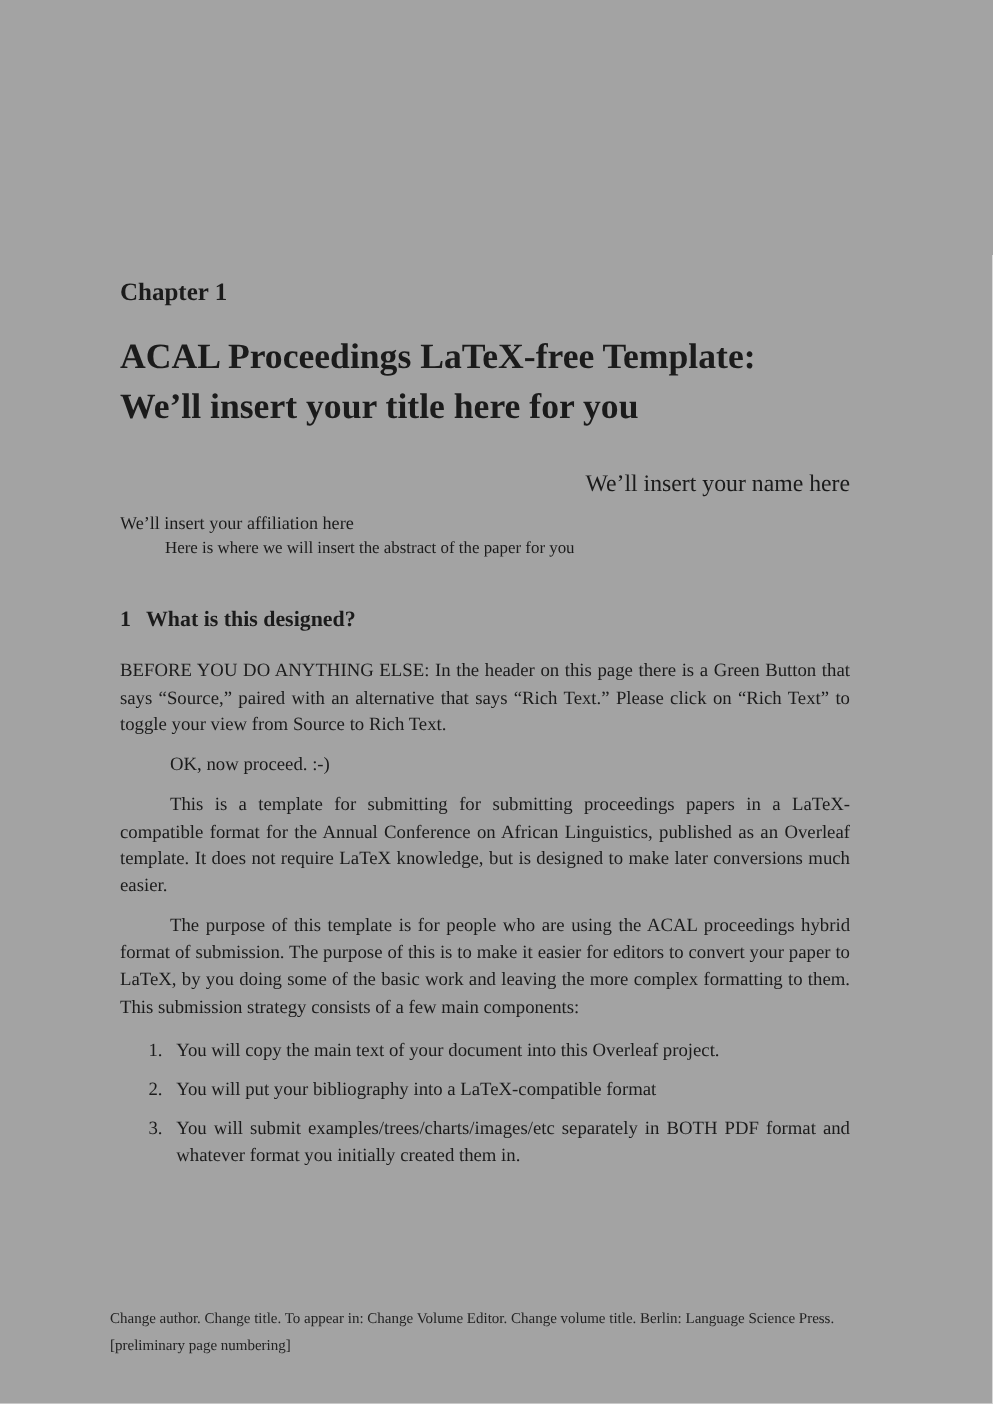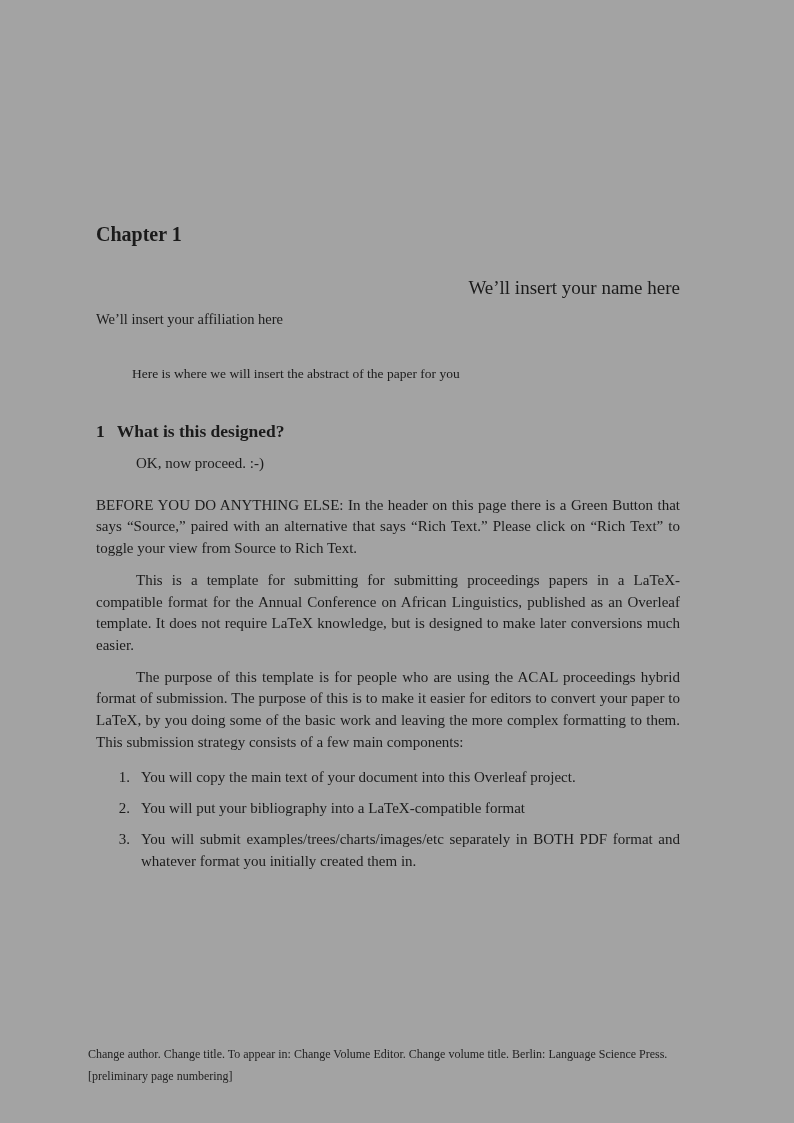--- a/index.html
+++ b/index.html
@@ -36,21 +36,20 @@
     font-size: 19px;
     line-height: 24px;
     text-align: right;
   }
   .affiliation {
     margin-top: 10px;
     font-size: 14.5px;
     line-height: 19px;
   }
   .abstract {
-    margin-top: 36px;
     padding: 0 36px;
     font-size: 13.5px;
     line-height: 18px;
   }
   .section-heading {
     margin: 36px 0 0 0;
     font-size: 17.5px;
     line-height: 24px;
     font-weight: bold;
   }
@@ -95,34 +94,38 @@
   }
 </style>
 </head>
 <body>
 
 <div class="page">
   <div class="content">
 
     <div class="chapter">Chapter 1</div>
 
+    <h1 class="title">
+      <span class="title-line">ACAL Proceedings LaTeX-free Template:</span>
+      <span class="title-line">We’ll insert your title here for you</span>
+    </h1>
 
     <div class="author">We’ll insert your name here</div>
 
     <div class="affiliation">We’ll insert your affiliation here</div>
 
     <div class="abstract">Here is where we will insert the abstract of the paper for you</div>
 
     <h2 class="section-heading">
       <span class="sec-num">1</span><span class="sec-title">What is this designed?</span>
     </h2>
 
+    <p class="body first">BEFORE YOU DO ANYTHING ELSE: In the header on this page there is a Green Button that says “Source,” paired with an alternative that says “Rich Text.” Please click on “Rich Text” to toggle your view from Source to Rich Text.</p>
+
     <p class="body indent">OK, now proceed. :-)</p>
-
-    <p class="body first">BEFORE YOU DO ANYTHING ELSE: In the header on this page there is a Green Button that says “Source,” paired with an alternative that says “Rich Text.” Please click on “Rich Text” to toggle your view from Source to Rich Text.</p>
 
     <p class="body indent">This is a template for submitting for submitting proceedings papers in a LaTeX-compatible format for the Annual Conference on African Linguistics, published as an Overleaf template. It does not require LaTeX knowledge, but is designed to make later conversions much easier.</p>
 
     <p class="body indent">The purpose of this template is for people who are using the ACAL proceedings hybrid format of submission. The purpose of this is to make it easier for editors to convert your paper to LaTeX, by you doing some of the basic work and leaving the more complex formatting to them. This submission strategy consists of a few main components:</p>
 
     <div class="list">
       <div class="list-item">
         <span class="li-num">1.</span>
         <span class="li-text">You will copy the main text of your document into this Overleaf project.</span>
       </div>

